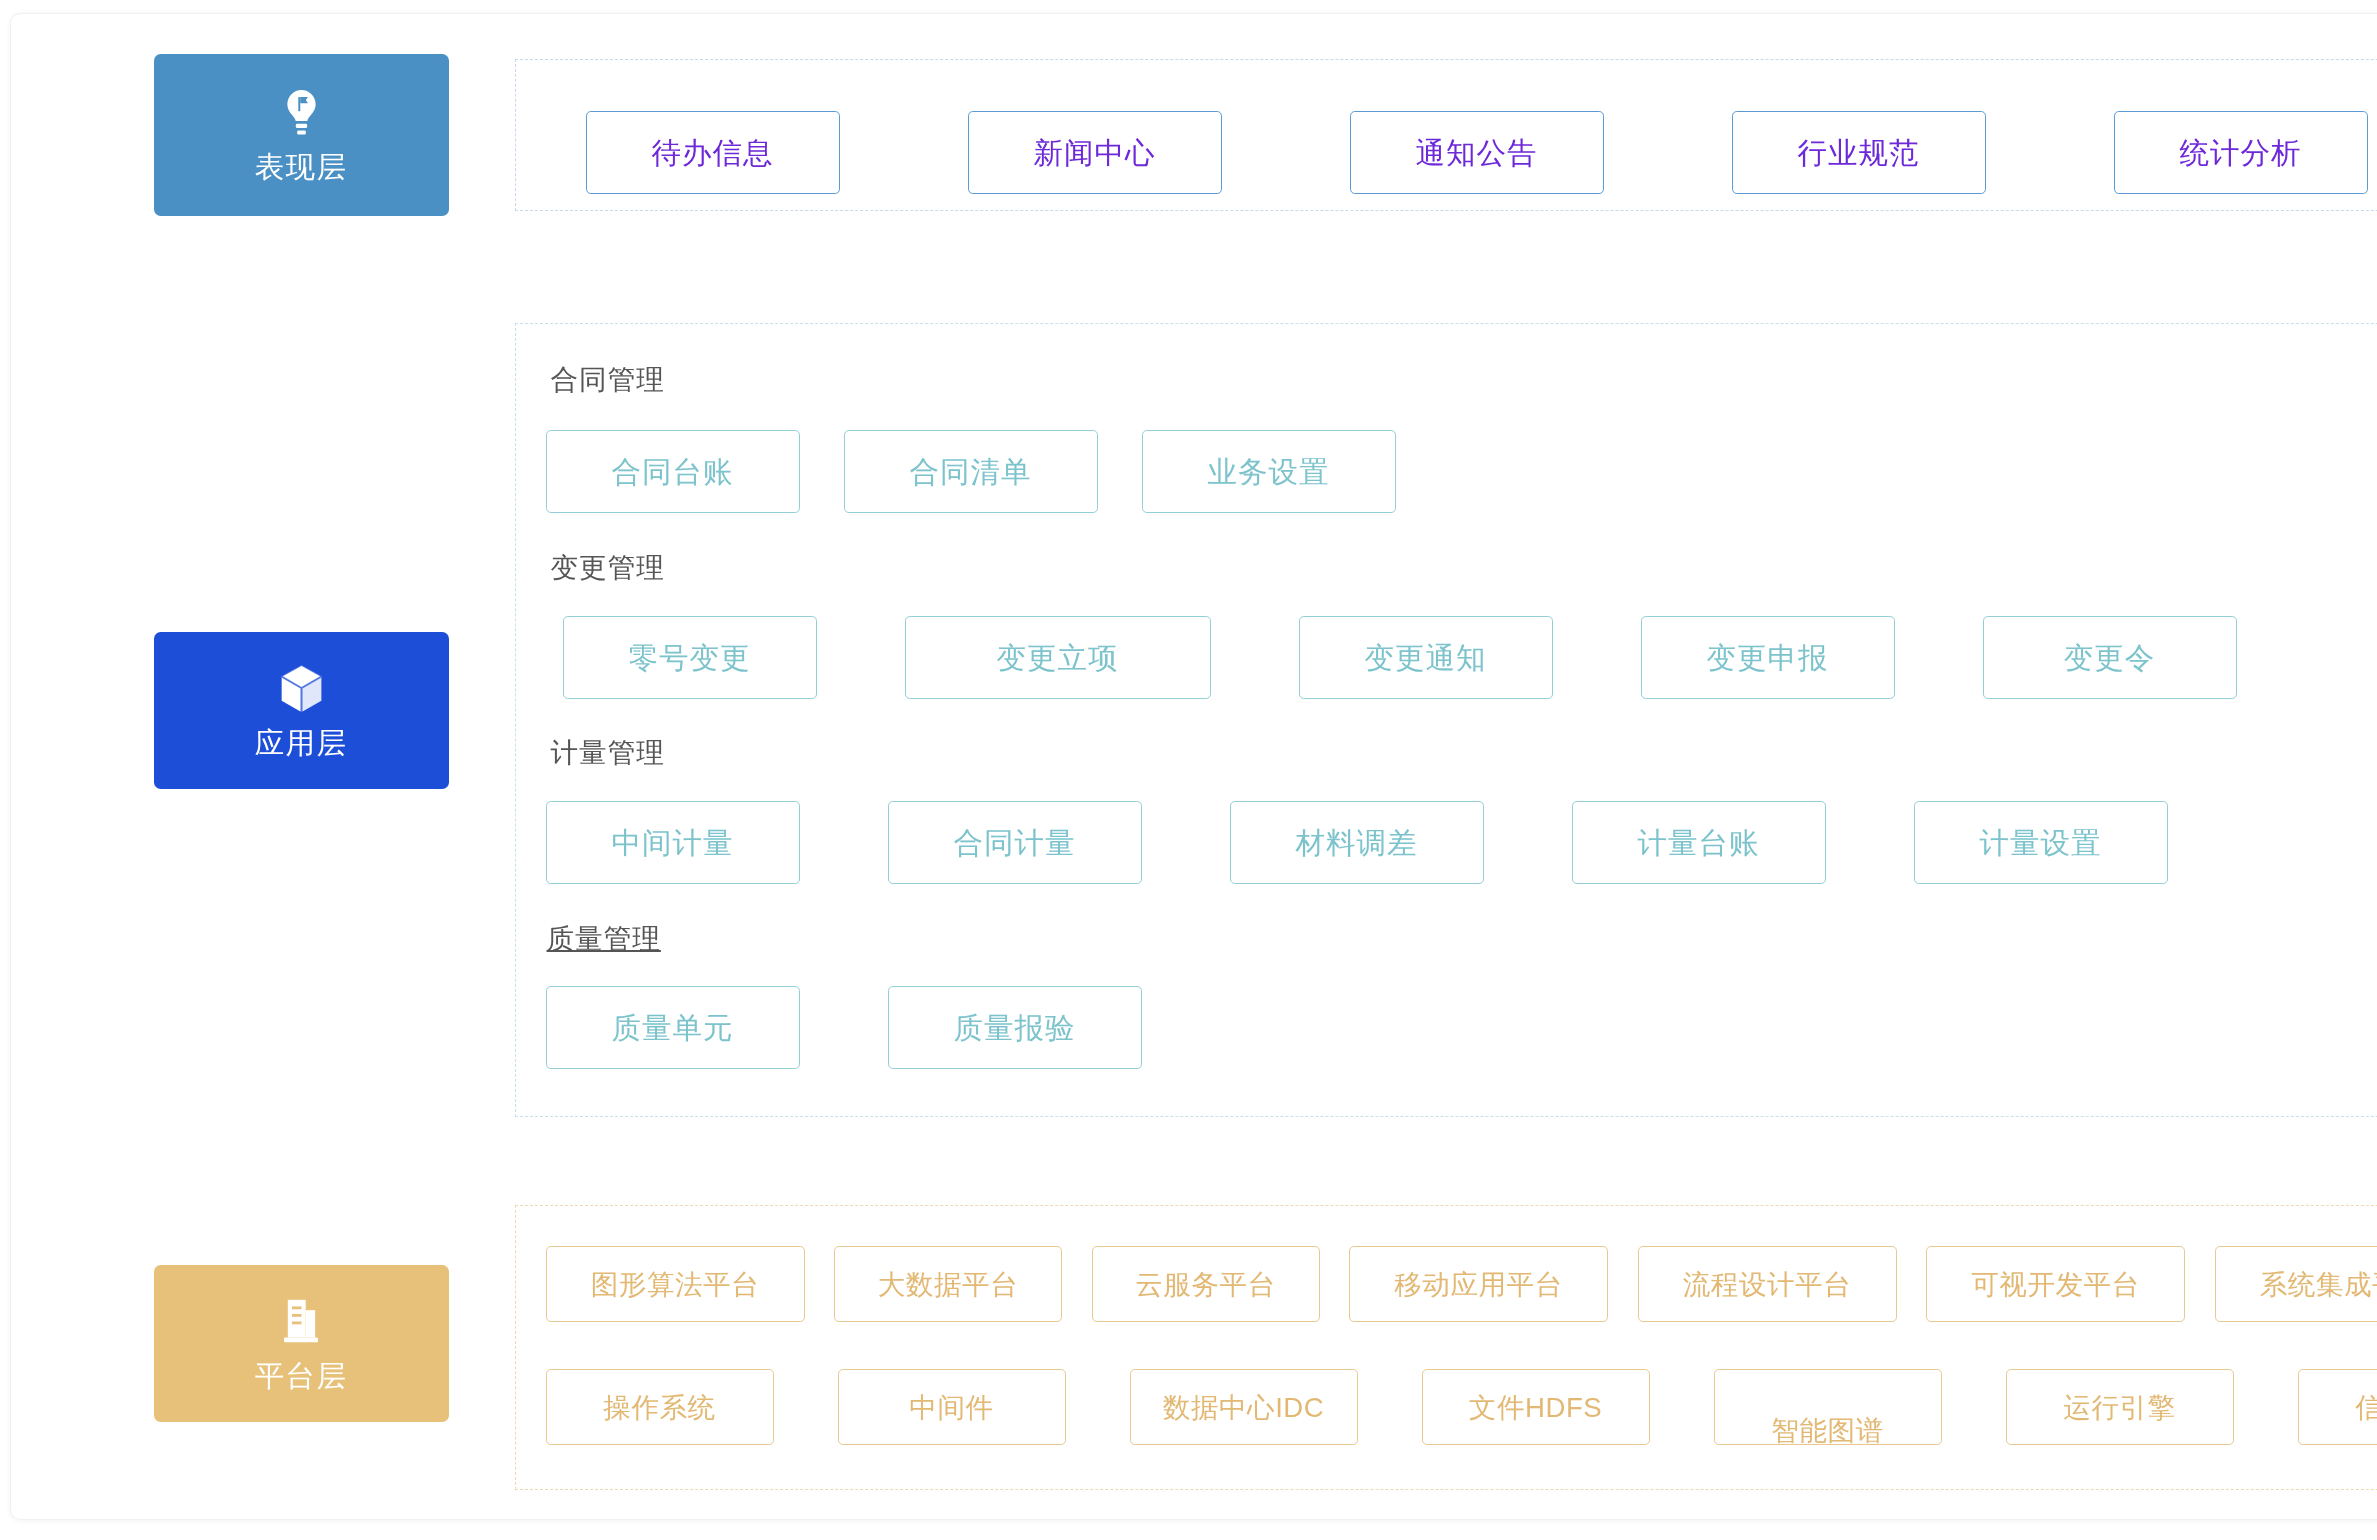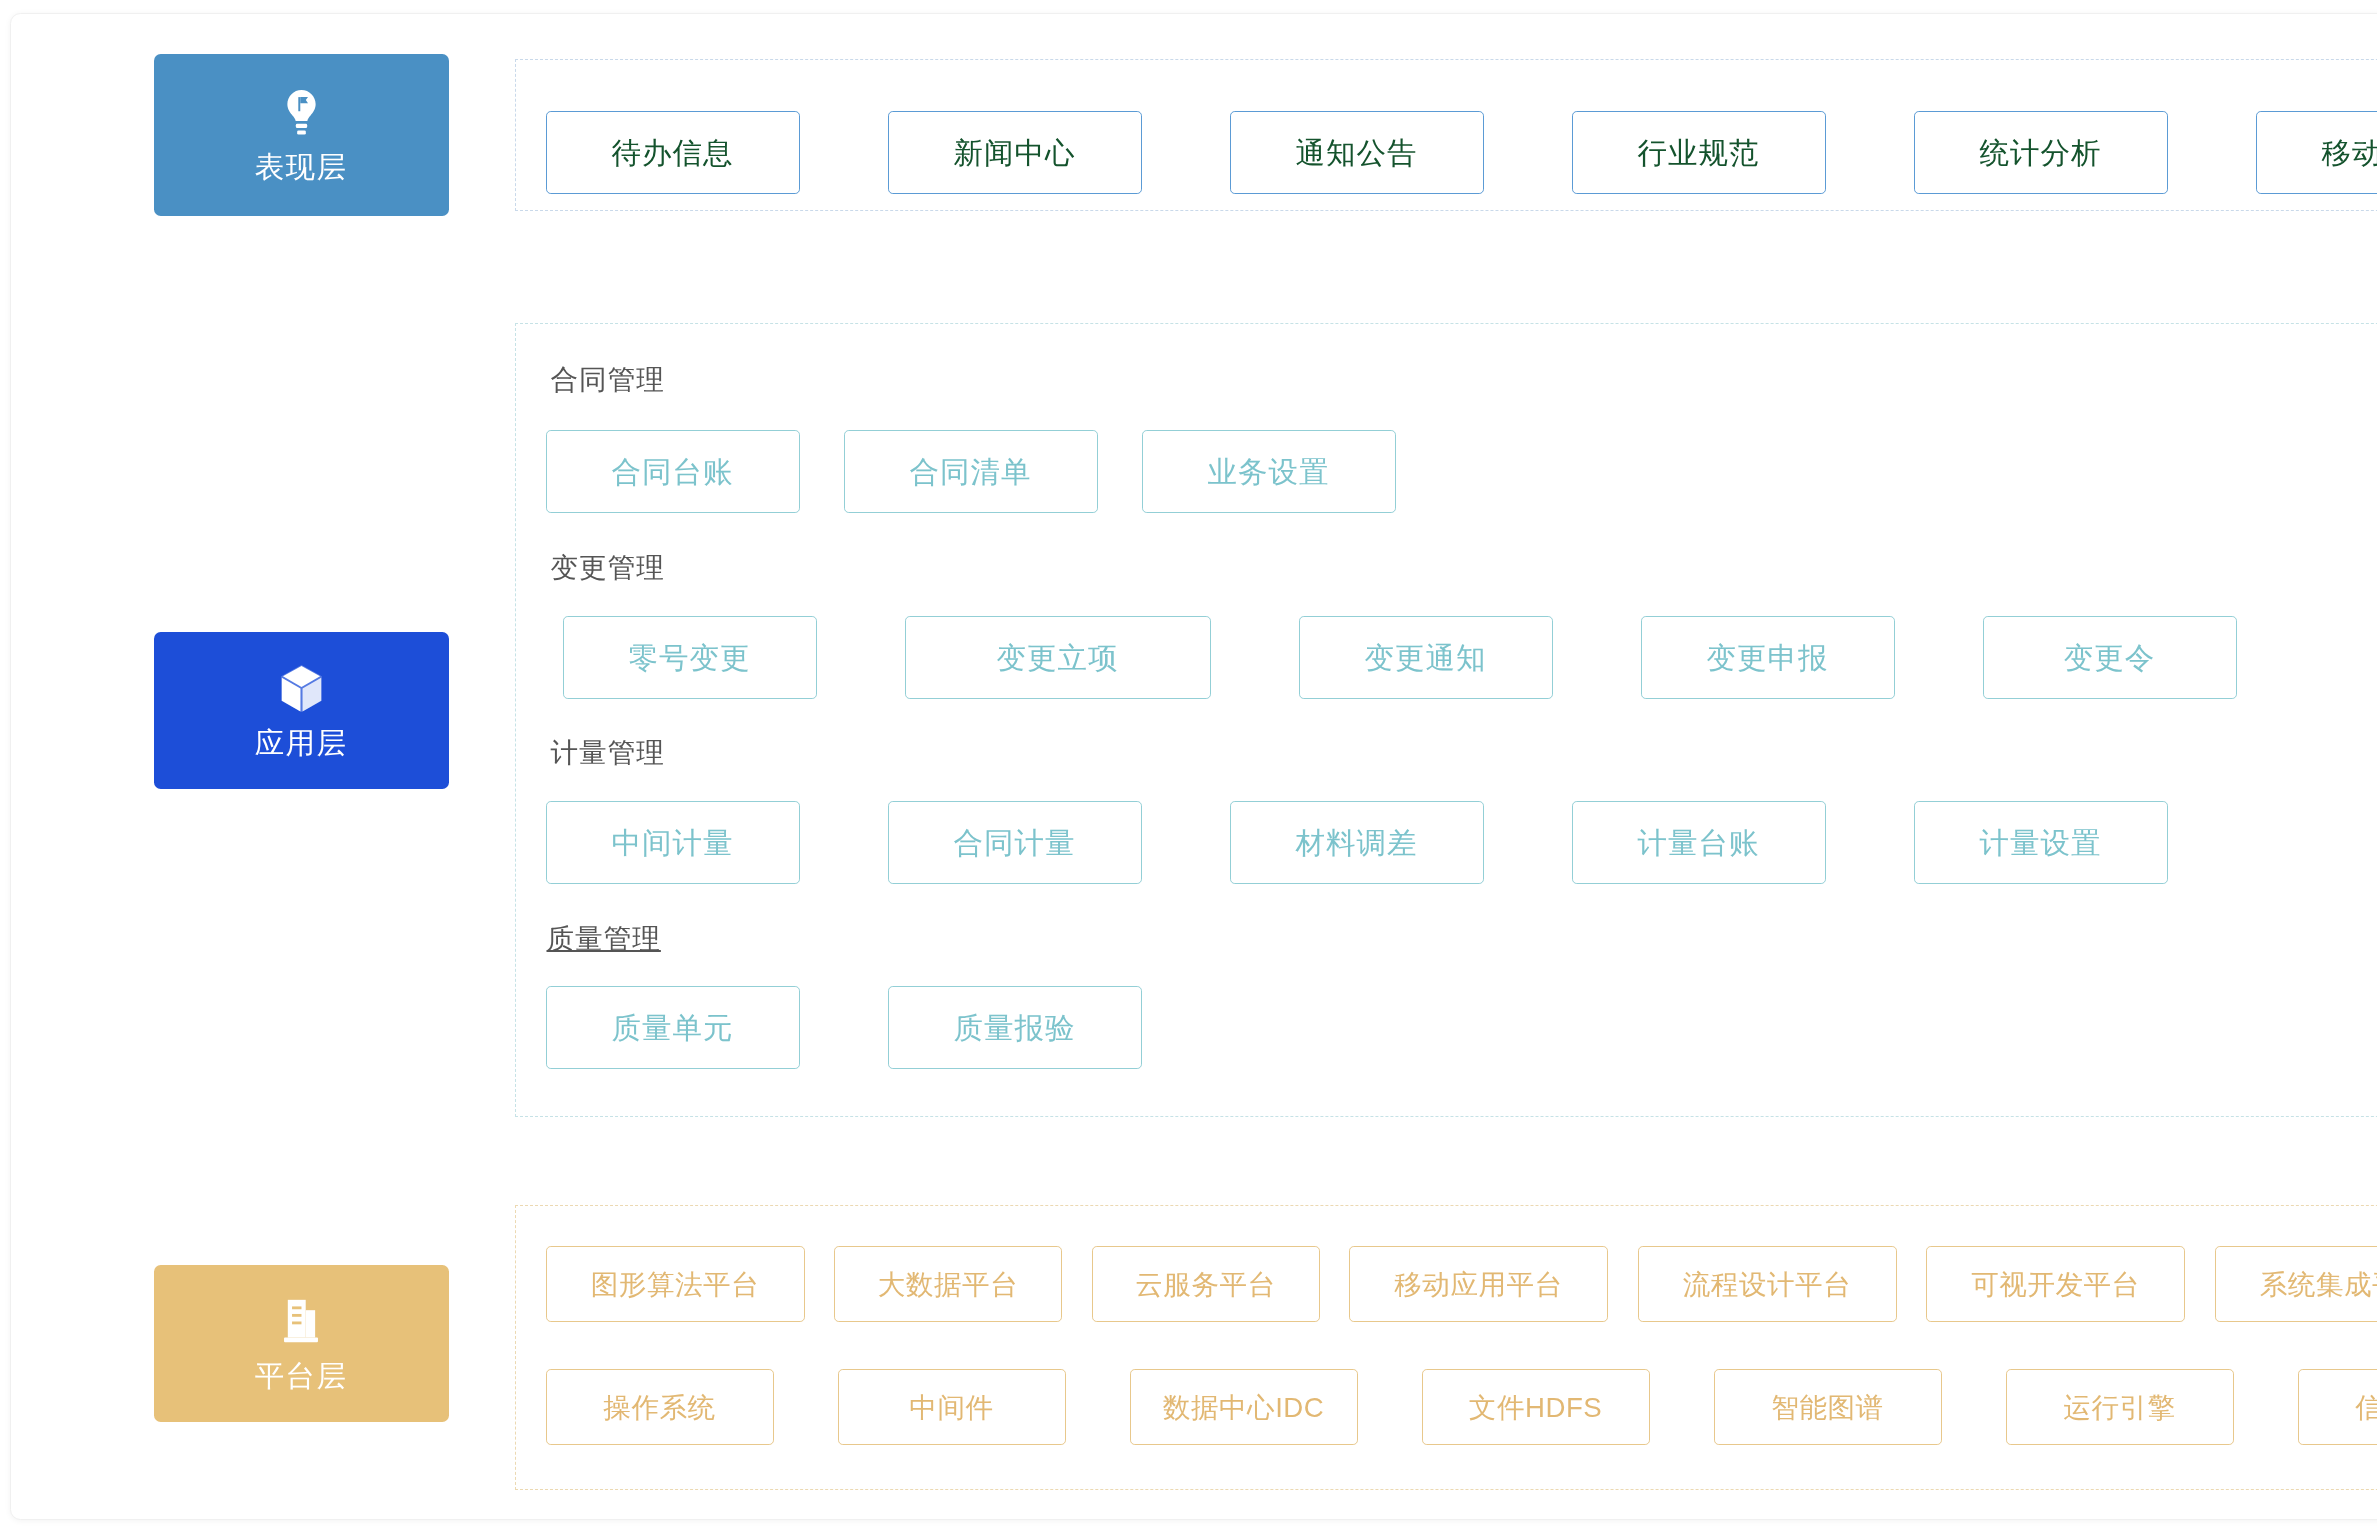--- a/index.html
+++ b/index.html
@@ -85,24 +85,25 @@
     align-items: center;
     justify-content: center;
     text-align: center;
     white-space: nowrap;
     line-height: 1;
   }
 
   
   .chip-blue {
     border: 1.9px solid #5b9bd5;
-    color: #14532d;
+    color: #6d28d9;
     height: 83px;
     font-size: 29.5px;
     letter-spacing: 1px;
+    margin-left: 40px;
   }
   
   .chip-teal {
     border: 1.9px solid #93cfd6;
     color: #7cc3cc;
     height: 83px;
     font-size: 29.5px;
     letter-spacing: 1px;
   }
   
@@ -292,21 +293,21 @@
       </div>
       <div class="chip chip-gold" style="width:228px;">
         <span>中间件</span>
       </div>
       <div class="chip chip-gold" style="width:228px;">
         <span>数据中心IDC</span>
       </div>
       <div class="chip chip-gold" style="width:228px;">
         <span>文件HDFS</span>
       </div>
-      <div class="chip chip-gold" style="width:228px;">
+      <div class="chip chip-gold" style="width:228px;align-items:flex-end;">
         <span>智能图谱</span>
       </div>
       <div class="chip chip-gold" style="width:228px;">
         <span>运行引擎</span>
       </div>
       <div class="chip chip-gold" style="width:228px;">
         <span>信息安全</span>
       </div>
     </div>
 

